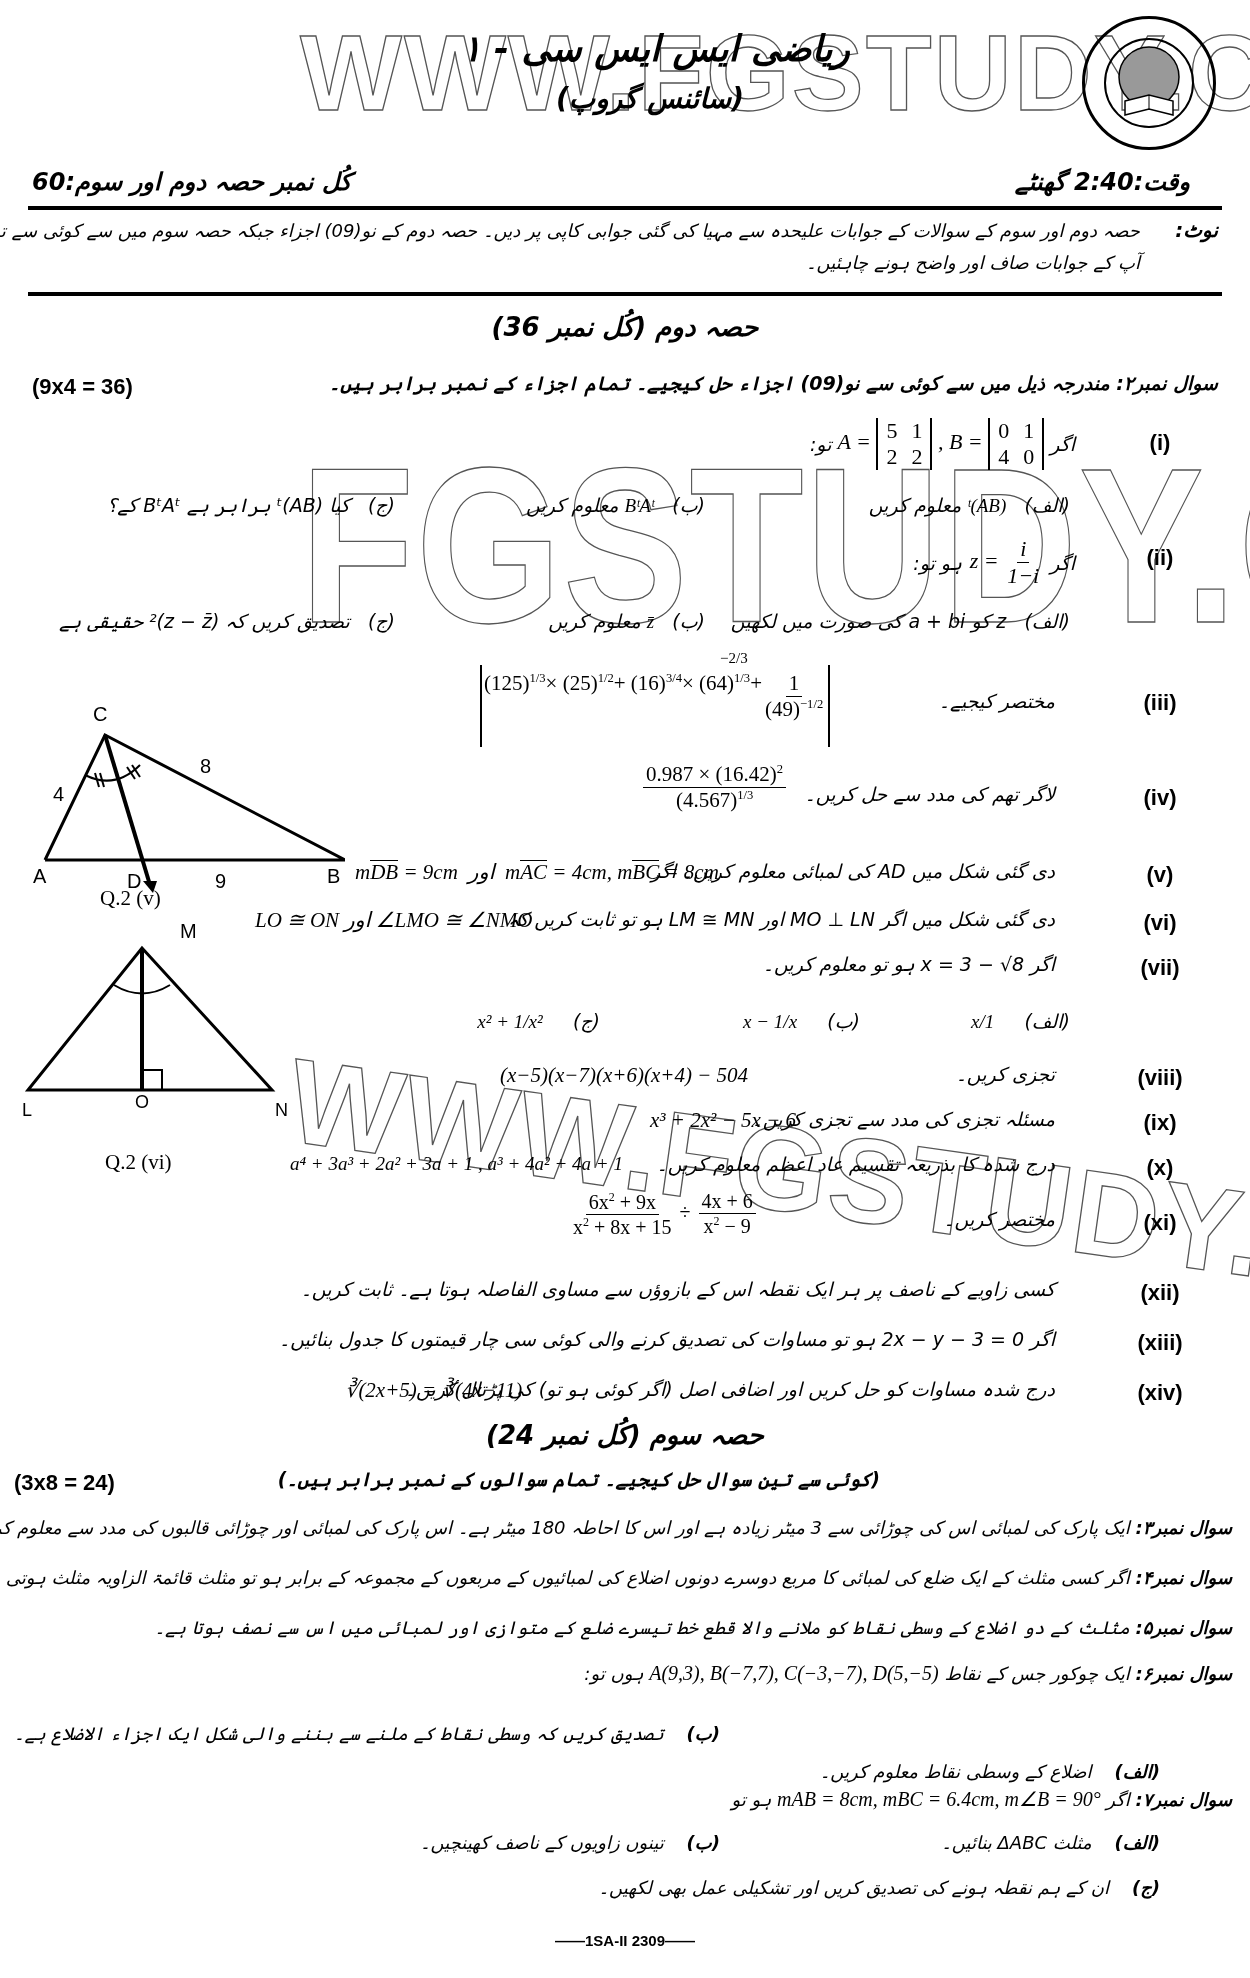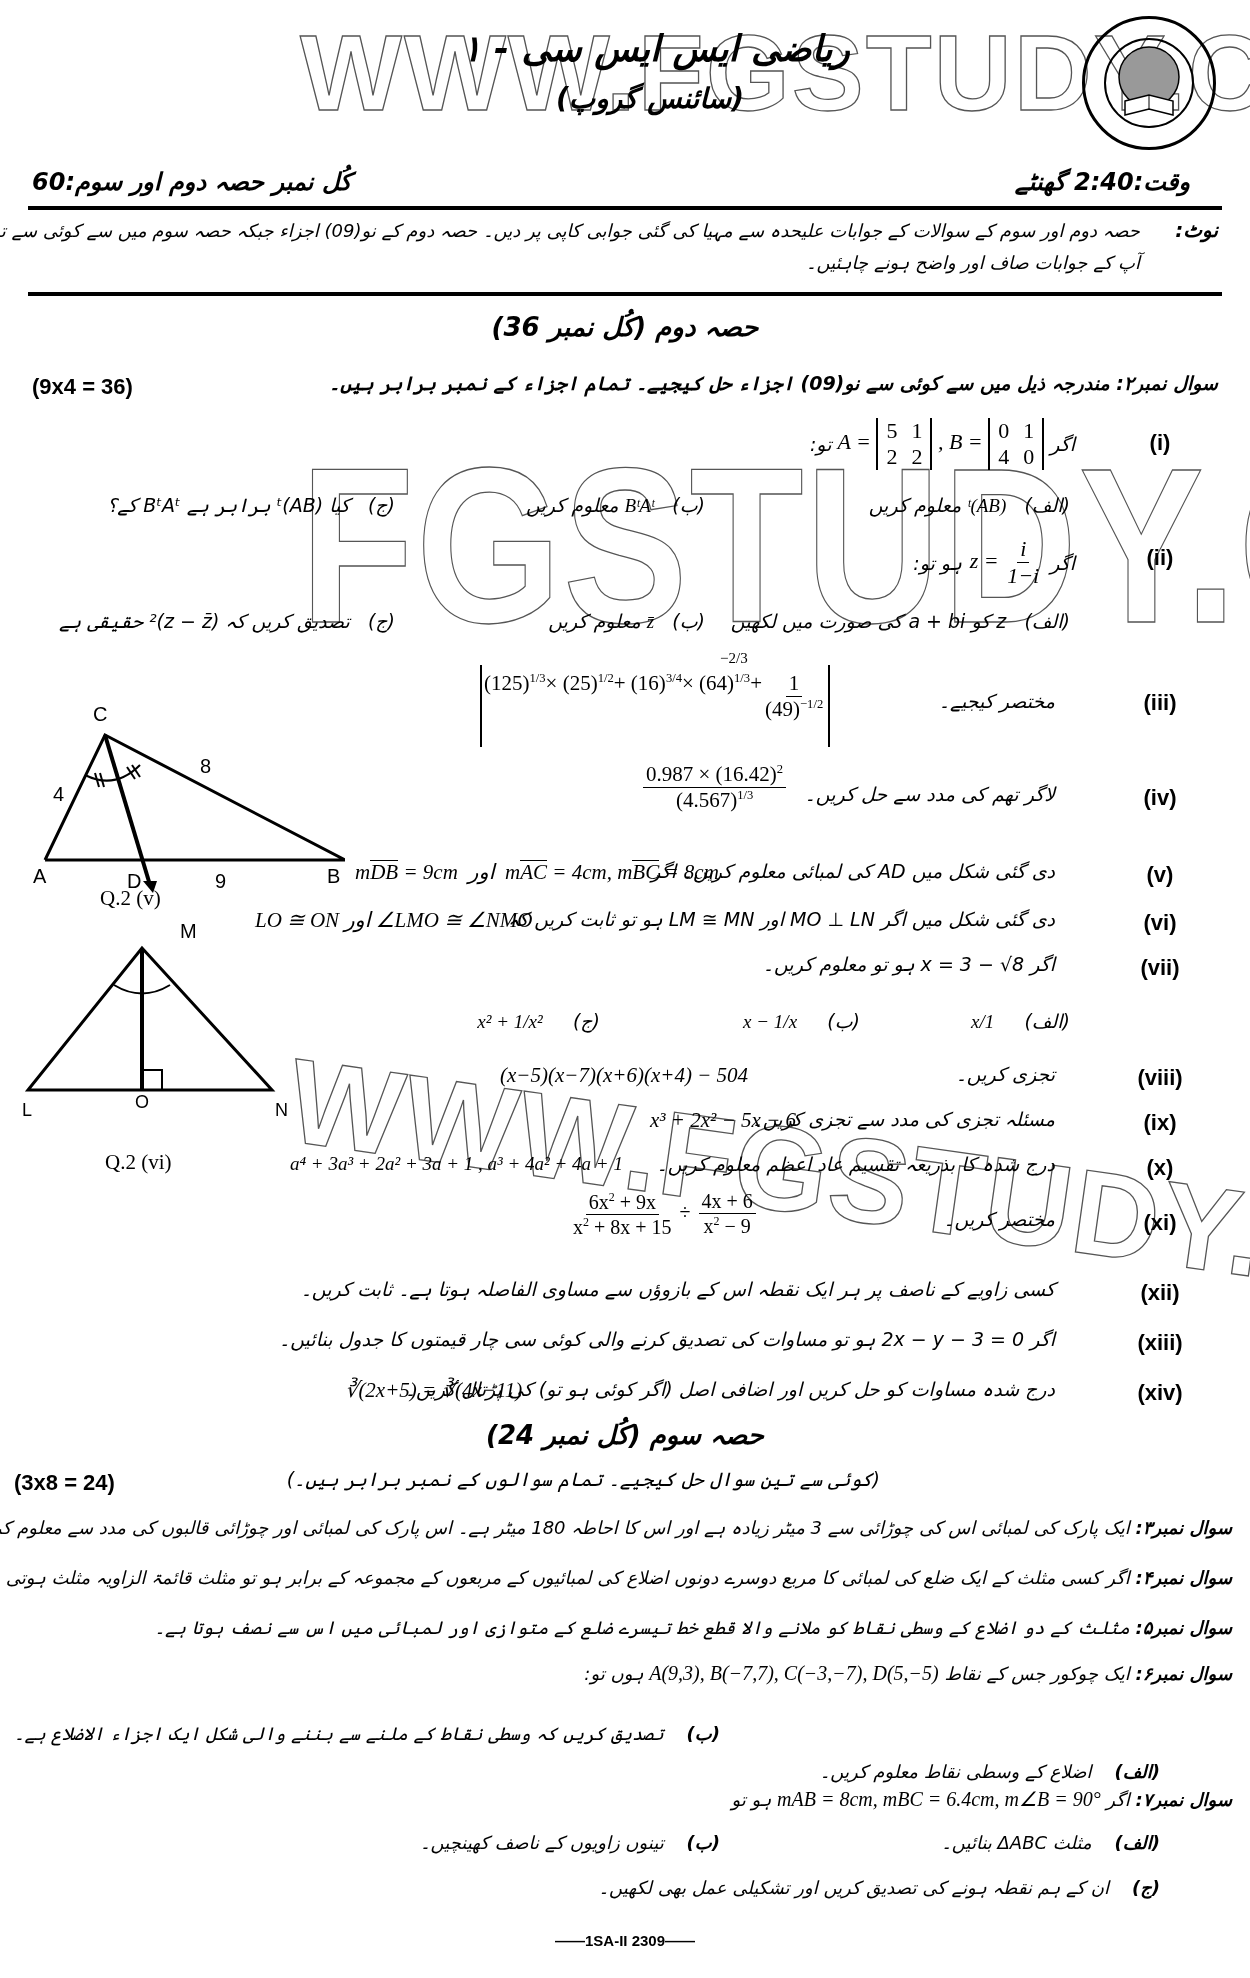--- a/index.html
+++ b/index.html
@@ -222,21 +222,21 @@
 
 <div class="abs roman" style="right:60px;top:1330px;">(xiii)</div>
 <div class="abs ur" style="right:195px;top:1328px;font-size:19px;">اگر 2x − y − 3 = 0 ہو تو مساوات کی تصدیق کرنے والی کوئی سی چار قیمتوں کا جدول بنائیں۔</div>
 
 <div class="abs roman" style="right:60px;top:1380px;">(xiv)</div>
 <div class="abs ur" style="right:195px;top:1378px;font-size:19px;">درج شدہ مساوات کو حل کریں اور اضافی اصل (اگر کوئی ہو تو) کی پڑتال کریں۔</div>
 <div class="abs lat" style="left:345px;top:1378px;font-size:21px;">∛(2x+5) = ∛(4x−11)</div>
 
 <div class="abs ur" style="left:450px;top:1420px;width:350px;text-align:center;font-size:26px;font-weight:bold;">حصہ سوم (کُل نمبر 24)</div>
 <div class="abs num" style="left:14px;top:1470px;font-size:22px;">(3x8 = 24)</div>
-<div class="abs ur" style="left:380px;top:1468px;width:500px;text-align:center;font-size:19px;font-weight:normal;">(کوئی سے تین سوال حل کیجیے۔ تمام سوالوں کے نمبر برابر ہیں۔)</div>
+<div class="abs ur" style="left:380px;top:1468px;width:500px;text-align:center;font-size:19px;font-weight:bold;">(کوئی سے تین سوال حل کیجیے۔ تمام سوالوں کے نمبر برابر ہیں۔)</div>
 
 <div class="abs ur" style="right:18px;top:1517px;font-size:18px;">
   <b>سوال نمبر۳:</b> <span>ایک پارک کی لمبائی اس کی چوڑائی سے 3 میٹر زیادہ ہے اور اس کا احاطہ 180 میٹر ہے۔ اس پارک کی لمبائی اور چوڑائی قالبوں کی مدد سے معلوم کریں۔</span>
 </div>
 <div class="abs ur" style="right:18px;top:1567px;font-size:18px;">
   <b>سوال نمبر۴:</b> <span>اگر کسی مثلث کے ایک ضلع کی لمبائی کا مربع دوسرے دونوں اضلاع کی لمبائیوں کے مربعوں کے مجموعہ کے برابر ہو تو مثلث قائمۃ الزاویہ مثلث ہوتی ہے۔ ثابت کریں۔</span>
 </div>
 <div class="abs ur" style="right:18px;top:1617px;font-size:18px;">
   <b>سوال نمبر۵:</b> <span>مثلث کے دو اضلاع کے وسطی نقاط کو ملانے والا قطع خط تیسرے ضلع کے متوازی اور لمبائی میں اس سے نصف ہوتا ہے۔</span>
 </div>

